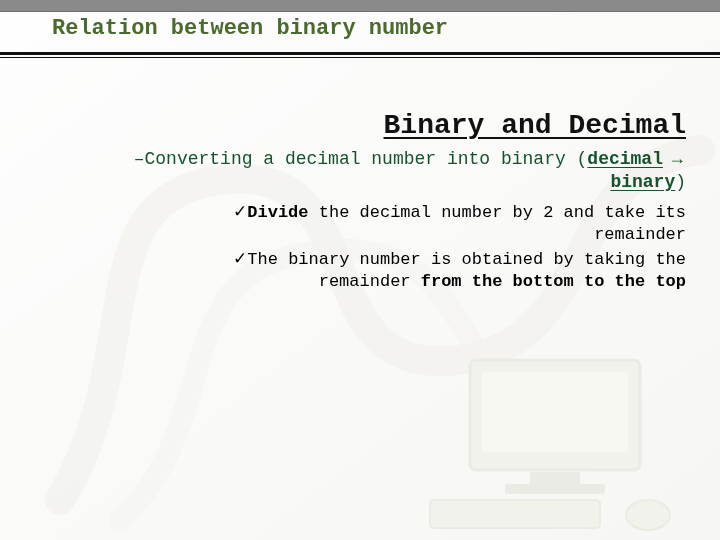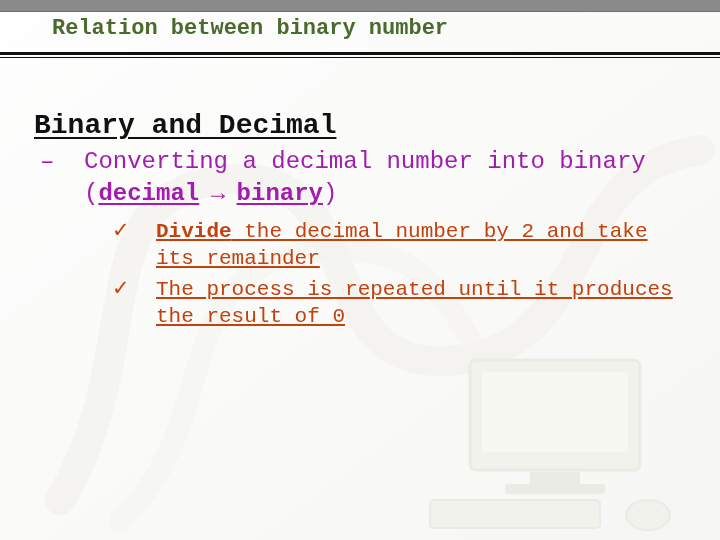--- a/index.html
+++ b/index.html
@@ -42,57 +42,57 @@
     height: 0;
     border-top: 3px solid #111;
     border-bottom: 1px solid #111;
     padding-top: 2px;
     width: 720px;
   }
   .content {
     position: relative;
     z-index: 2;
     padding: 52px 34px 0 34px;
+    text-align: right;
   }
   .section-heading {
     font-size: 28px;
     font-weight: bold;
     color: #111;
     text-decoration: underline;
     text-underline-offset: 4px;
     margin-bottom: 6px;
     font-family: "Courier New", Courier, monospace;
   }
   .sub-line {
-    font-size: 24px;
-    color: #a21caf;
+    font-size: 18px;
+    color: #14532d;
     line-height: 1.25;
     padding-left: 50px;
     text-indent: -22px;
     font-family: "Courier New", Courier, monospace;
   }
   .sub-line .dash { display: inline-block; width: 22px; }
   .sub-line .u { text-decoration: underline; text-underline-offset: 3px; }
   .sub-line .u.bold { font-weight: bold; }
   .arrow-char { font-family: Arial, sans-serif; }
   .check-list {
     margin-top: 8px;
     padding-left: 100px;
   }
   .check-item {
-    font-size: 21px;
-    color: #c2410c;
+    font-size: 17px;
+    color: #000000;
     line-height: 1.28;
     font-family: "Courier New", Courier, monospace;
     position: relative;
     padding-left: 0;
     text-indent: -22px;
     margin-left: 22px;
     margin-bottom: 2px;
-    text-decoration: underline;
   }
   .check-mark {
     font-family: "Segoe UI Symbol", Arial, sans-serif;
     display: inline-block;
     width: 22px;
   }
   .check-item .bold { font-weight: bold; }
 </style>
 </head>
 <body>
@@ -133,16 +133,16 @@
 
   <div class="sub-line">
     <span class="dash">–</span><span>Converting a decimal number into binary (</span><span class="u bold">decimal</span><span class="arrow-char"> → </span><span class="u bold">binary</span><span>)</span>
   </div>
 
   <div class="check-list">
     <div class="check-item">
       <span class="check-mark">✓</span><span class="bold">Divide</span><span> the decimal number by 2 and take its remainder</span>
     </div>
     <div class="check-item">
-      <span class="check-mark">✓</span><span>The process is repeated until it produces the result of 0</span>
+      <span class="check-mark">✓</span><span>The binary number is obtained by taking the remainder </span><span class="bold">from the bottom to the top</span>
     </div>
   </div>
 </div>
 
 </body></html>

